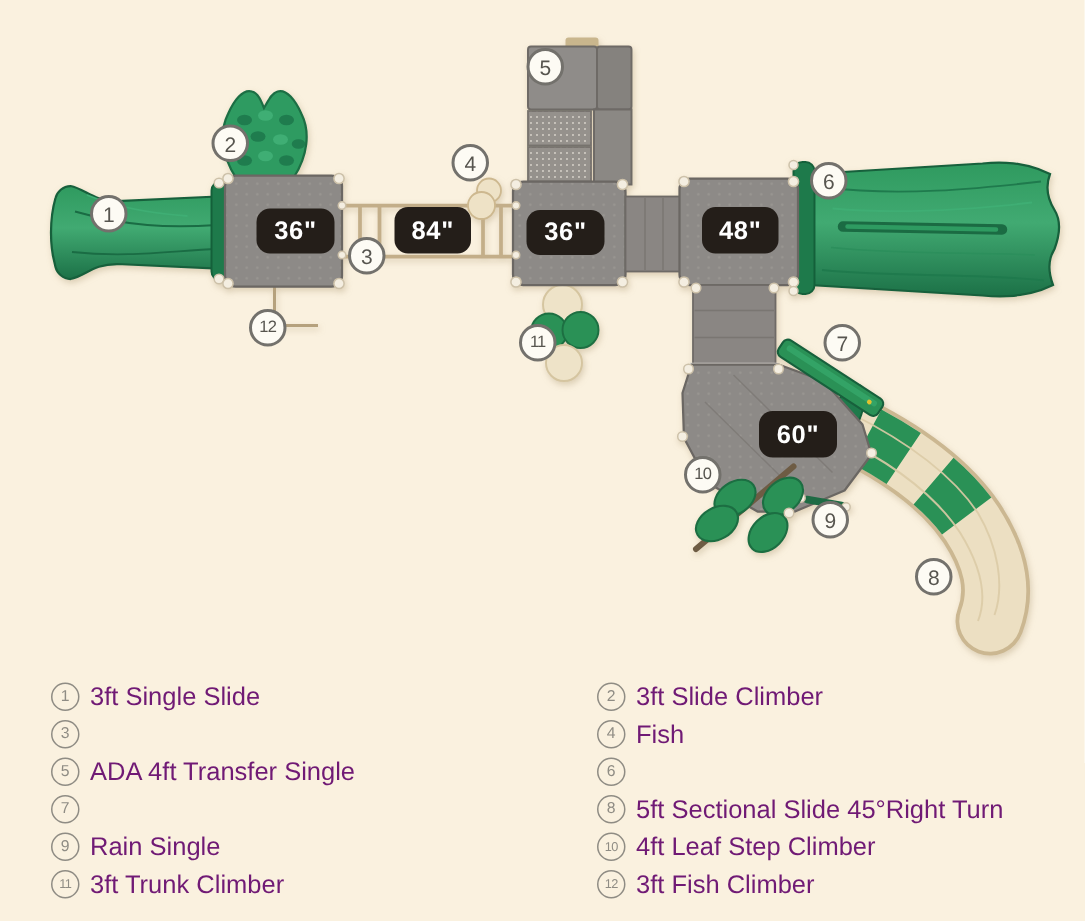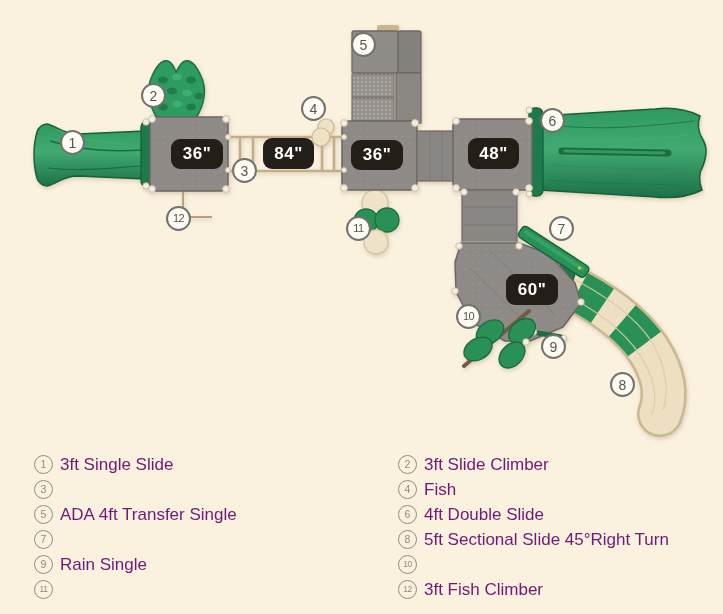--- a/index.html
+++ b/index.html
@@ -265,41 +265,42 @@
       </div>
       <div class="legend-row">
         <span class="lnum">7</span>
       </div>
       <div class="legend-row">
         <span class="lnum">9</span>
         <span class="llabel">Rain Single</span>
       </div>
       <div class="legend-row">
         <span class="lnum two">11</span>
+        <span class="llabel">3ft Trunk Climber</span>
       </div>
     </div>
     <div id="legend-right" class="legend-col">
       <div class="legend-row">
         <span class="lnum">2</span>
         <span class="llabel">3ft Slide Climber</span>
       </div>
       <div class="legend-row">
         <span class="lnum">4</span>
         <span class="llabel">Fish</span>
       </div>
       <div class="legend-row">
         <span class="lnum">6</span>
-        <span class="llabel">4ft Double Slide</span>
       </div>
       <div class="legend-row">
         <span class="lnum">8</span>
         <span class="llabel">5ft Sectional Slide 45°Right Turn</span>
       </div>
       <div class="legend-row">
         <span class="lnum two">10</span>
+        <span class="llabel">4ft Leaf Step Climber</span>
       </div>
       <div class="legend-row">
         <span class="lnum two">12</span>
         <span class="llabel">3ft Fish Climber</span>
       </div>
     </div>
   </div>
 
 </div>
 

